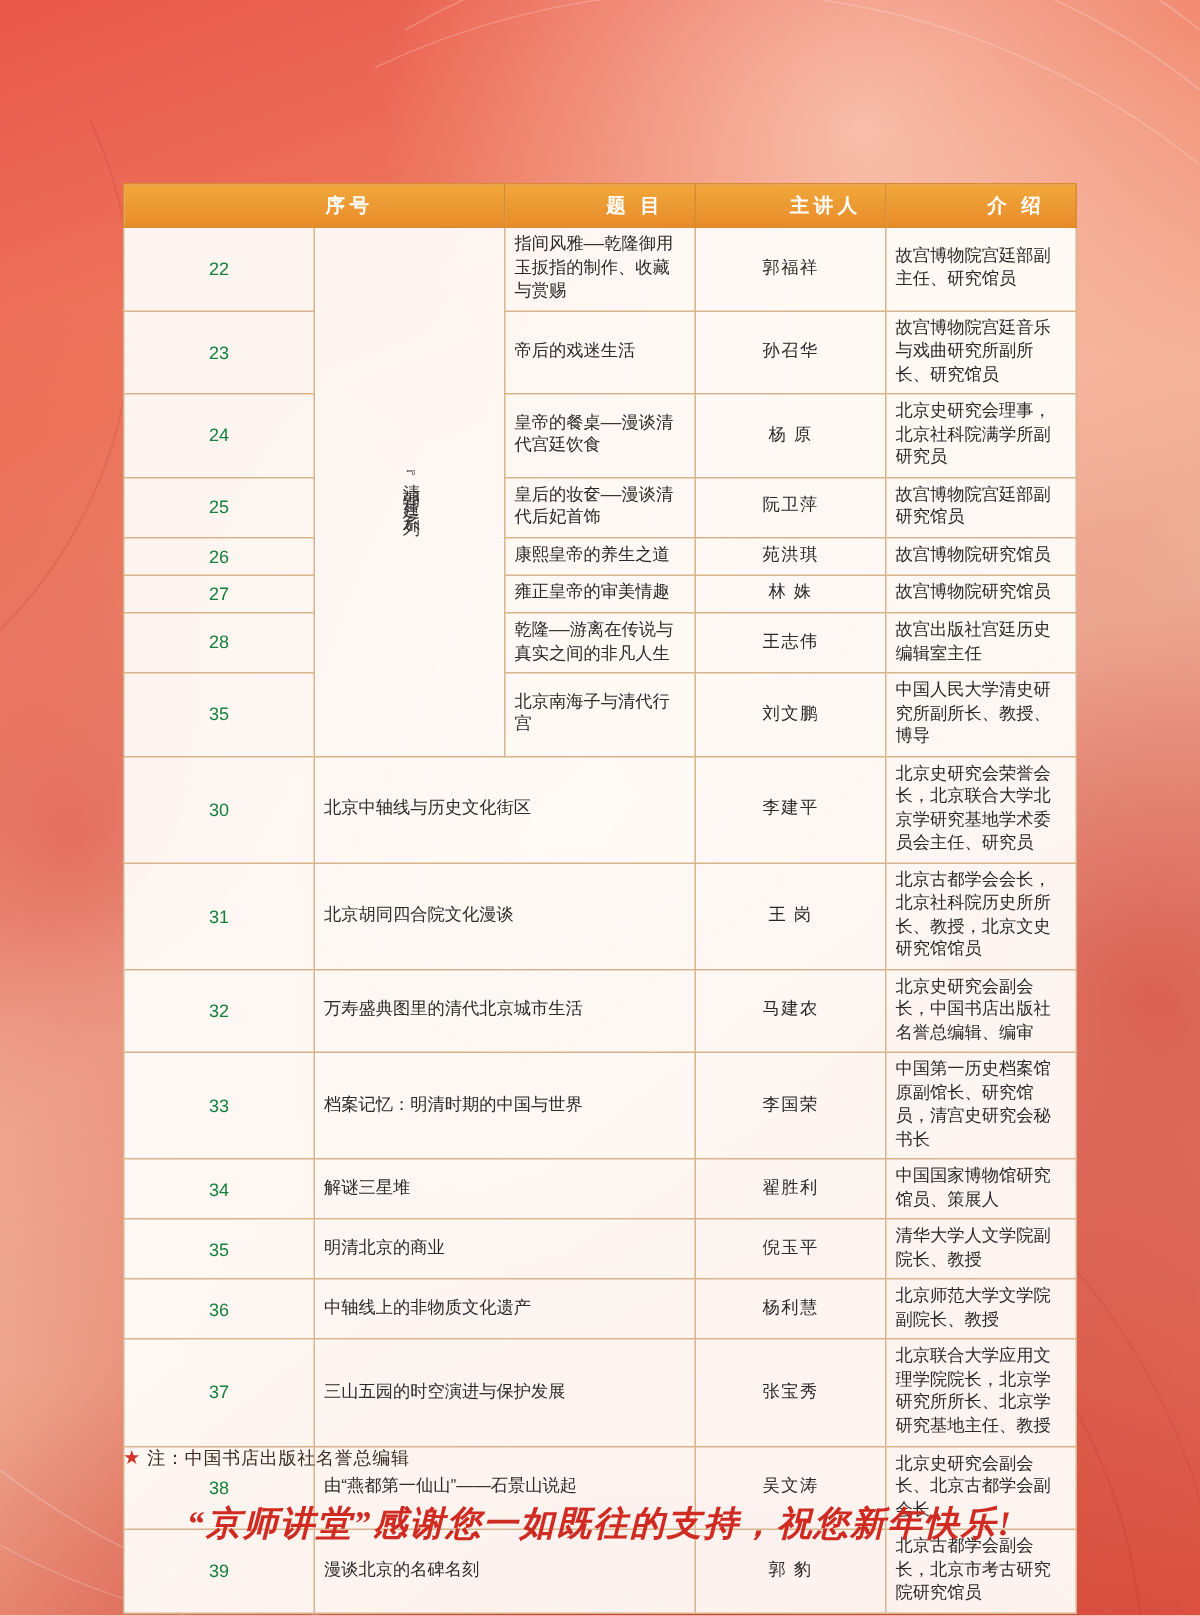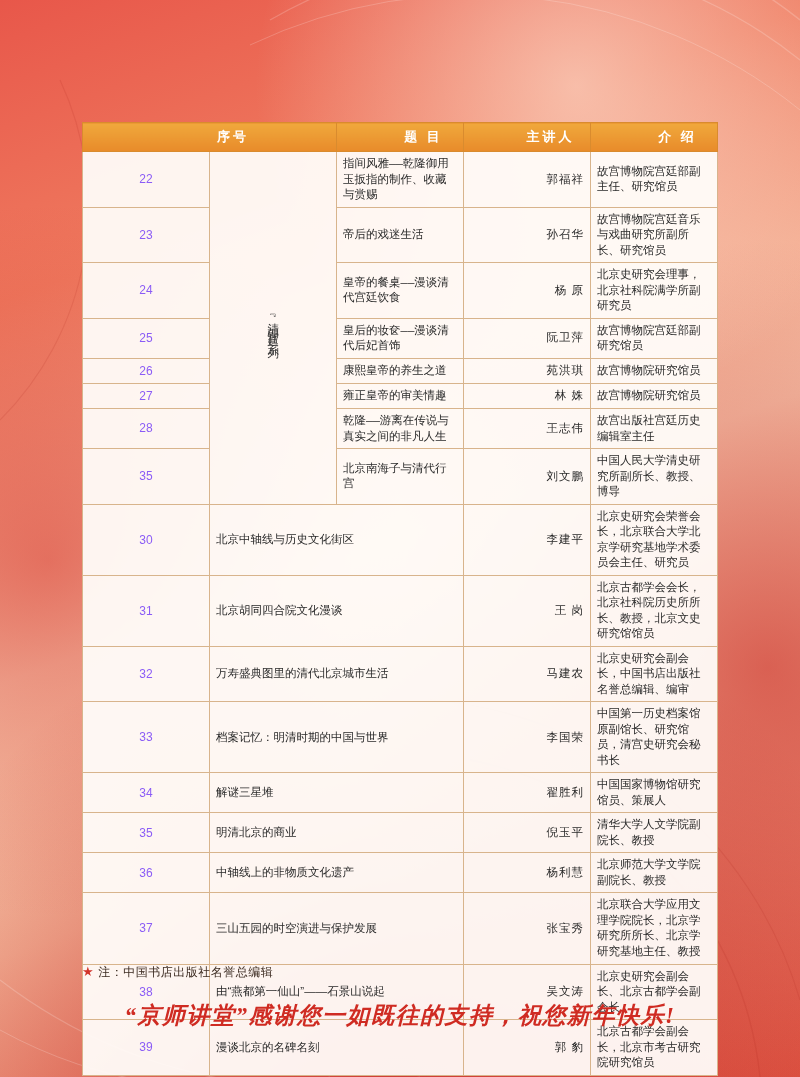--- a/index.html
+++ b/index.html
@@ -61,21 +61,21 @@
   table.schedule td {
     border: 1px solid #d8b48c;
     padding: 4px 6px;
     vertical-align: middle;
     line-height: 1.35;
   }
   td.num {
     width: 34px;
     text-align: center;
     font-size: 12px;
-    color: #8b5cf6;
+    color: #15803d;
   }
   td.series {
     width: 26px;
     text-align: center;
     padding: 2px 0;
     font-size: 11.5px;
     letter-spacing: 2px;
     color: #333;
   }
   .series-vertical {
@@ -88,21 +88,21 @@
   }
   td.title {
     width: 252px;
   }
   td.title.indent {
     width: 226px;
     font-family: Liberation Mono, monospace;
   }
   td.speaker {
     width: 70px;
-    text-align: right;
+    text-align: center;
     letter-spacing: 1px;
   }
   td.intro {
     width: 280px;
   }
 
   .note {
     position: absolute;
     left: 82px;
     top: 964px;

